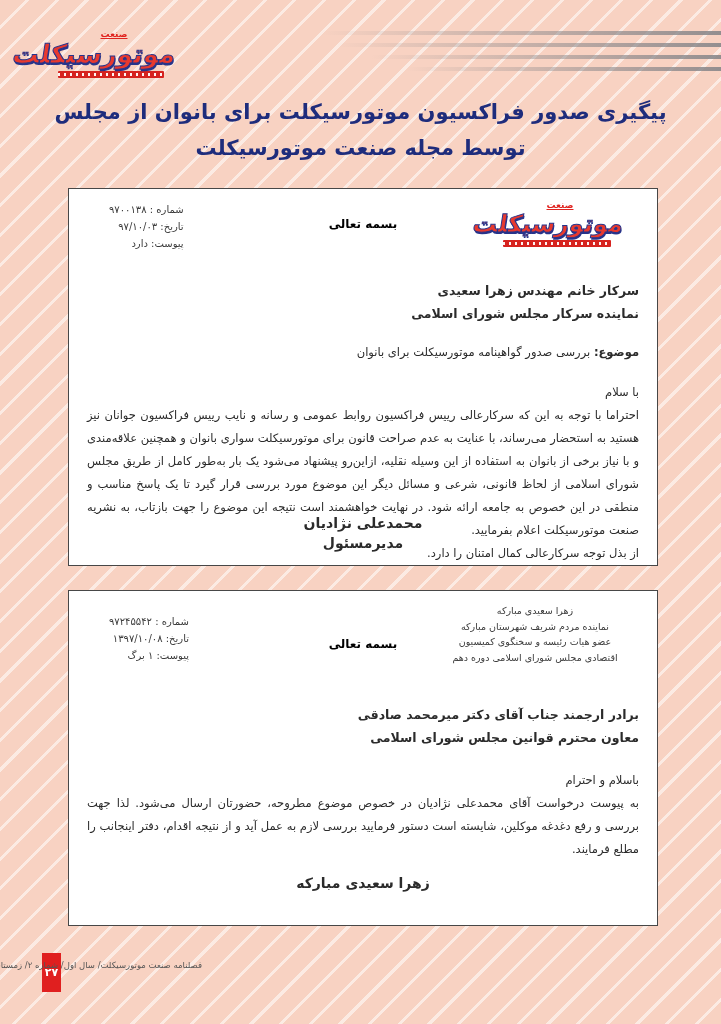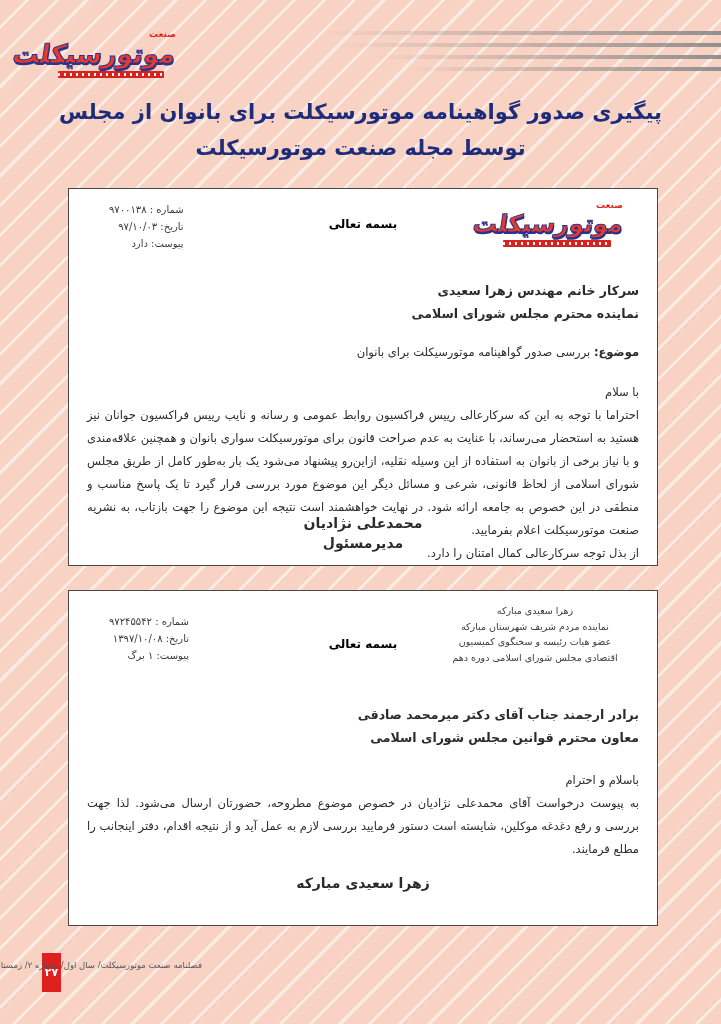--- a/index.html
+++ b/index.html
@@ -19,22 +19,22 @@
   
   .speed{ position:absolute; right:0; height:4px;
     background:linear-gradient(to left, rgba(130,130,134,.85), rgba(130,130,134,0)); }
   .s1{ top:31px; width:400px; }
   .s2{ top:43px; width:385px; }
   .s3{ top:55px; width:350px; }
   .s4{ top:67px; width:315px; }
   
   .brand{ position:relative; direction:rtl; text-align:center; }
   .brand .industry{
-    display:block; text-align:right; color:#e0231f; font-weight:bold;
-    font-size:9px; line-height:9px; padding-left:6px;
+    display:block; text-align:center; color:#e0231f; font-weight:bold;
+    font-size:9px; line-height:9px; padding-left:6px;text-decoration:underline;
   }
   .brand .wordmark{
     display:inline-block; transform:skewX(-9deg);
     color:#e8392e; font-weight:bold; letter-spacing:1px;
     -webkit-text-stroke:1px #27348b;
     text-shadow:1px 1.5px 0 #27348b;
     white-space:nowrap;
   }
   .brand .ribbon{
     margin:2px auto 0; height:7px; width:82%;
@@ -112,21 +112,21 @@
   <div class="speed s3"></div>
   <div class="speed s4"></div>
 
   <div class="brand brand-page">
     <span class="industry">صنعت</span>
     <span class="wordmark">موتورسیکلت</span>
     <div class="ribbon"></div>
   </div>
 
   <div class="page-title">
-    <div>پیگیری صدور گواهینامه موتورسیکلت برای بانوان از مجلس</div>
+    <div>پیگیری صدور فراکسیون موتورسیکلت برای بانوان از مجلس</div>
     <div>توسط مجله صنعت موتورسیکلت</div>
   </div>
 
   <div class="letter letter-1">
     <div class="brand brand-letter">
       <span class="industry">صنعت</span>
       <span class="wordmark">موتورسیکلت</span>
       <div class="ribbon"></div>
     </div>
     <div class="head-basmala">بسمه تعالی</div>
@@ -139,21 +139,21 @@
         <span>تاریخ:</span>
         <span>۹۷/۱۰/۰۳</span>
       </div>
       <div>
         <span>پیوست:</span>
         <span>دارد</span>
       </div>
     </div>
     <div class="recipient">
       <div>سرکار خانم مهندس زهرا سعیدی</div>
-      <div>نماینده محترم مجلس شورای اسلامی</div>
+      <div>نماینده سرکار مجلس شورای اسلامی</div>
     </div>
     <div class="subject">
       <span class="lbl">موضوع:</span>
       <span>بررسی صدور گواهینامه موتورسیکلت برای بانوان</span>
     </div>
     <div class="textblock">
       <div>با سلام</div>
       <div class="body">احتراما با توجه به این که سرکارعالی رییس فراکسیون روابط عمومی و رسانه و نایب رییس فراکسیون جوانان نیز هستید به استحضار می‌رساند، با عنایت به عدم صراحت قانون برای موتورسیکلت سواری بانوان و همچنین علاقه‌مندی و با نیاز برخی از بانوان به استفاده از این وسیله نقلیه، ازاین‌رو پیشنهاد می‌شود یک بار به‌طور کامل از طریق مجلس شورای اسلامی از لحاظ قانونی، شرعی و مسائل دیگر این موضوع مورد بررسی قرار گیرد تا یک پاسخ مناسب و منطقی در این خصوص به جامعه ارائه شود. در نهایت خواهشمند است نتیجه این موضوع را جهت بازتاب، به نشریه صنعت موتورسیکلت اعلام بفرمایید.</div>
       <div>از بذل توجه سرکارعالی کمال امتنان را دارد.</div>
     </div>

